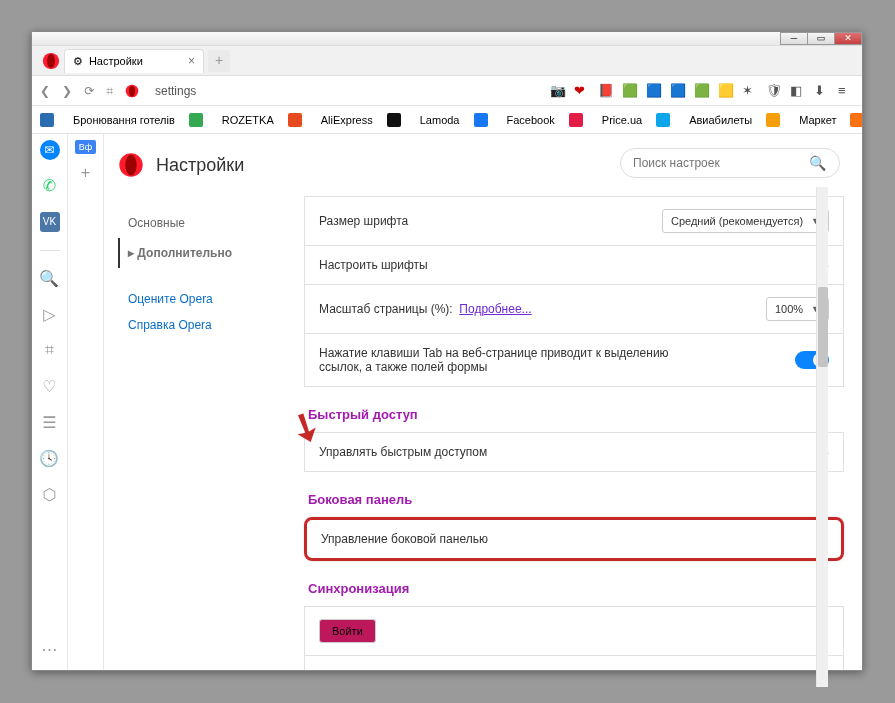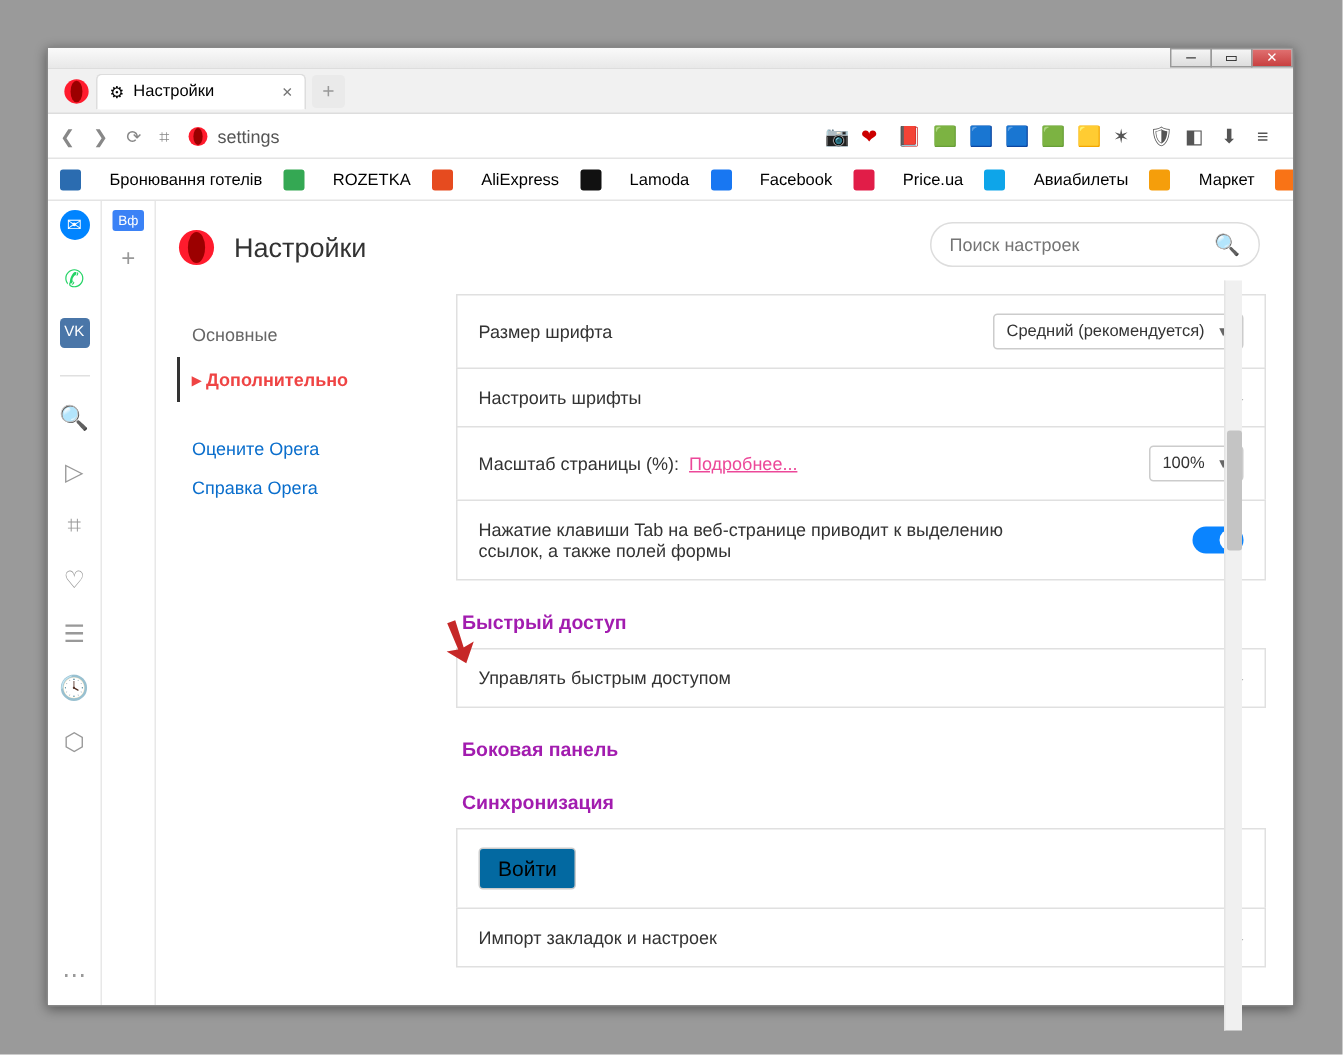--- a/index.html
+++ b/index.html
@@ -9,21 +9,21 @@
 .winbtn { width: 28px; height: 13px; border: 1px solid #999; margin-left: -1px; font-size: 9px; text-align: center; line-height: 11px; background: linear-gradient(#f5f5f5,#ddd); cursor: pointer; }
 .winbtn.red { background: linear-gradient(#e07070,#c84040); color: #fff; }
 .tabbar { height: 30px; background: #f1f1f1; border-bottom: 1px solid #ddd; display: flex; align-items: center; padding-left: 10px; gap: 4px; }
 .opera-icon { width: 18px; height: 18px; }
 .opera-svg { width: 100%; height: 100%; }
 .tab { height: 24px; background: #fff; border: 1px solid #ddd; border-bottom: none; border-radius: 4px 4px 0 0; padding: 0 8px; display: flex; align-items: center; font-size: 11px; gap: 6px; min-width: 140px; }
 .tab-close { font-size: 12px; color: #777; margin-left: auto; cursor: pointer; }
 .newtab { width: 22px; height: 22px; border-radius: 3px; background: #eaeaea; color: #999; font-size: 14px; text-align: center; line-height: 20px; cursor: pointer; }
 .addrbar { height: 30px; border-bottom: 1px solid #e4e4e4; display: flex; align-items: center; padding: 0 8px; gap: 12px; font-size: 12px; color: #555; }
 .addrbar .navbtn { cursor: pointer; color: #888; }
-.addrbar .url { flex: 1; display: flex; align-items: center; gap: 6px; }
+.addrbar .url { flex: 1; display: flex; align-items: center; gap: 16px; }
 .addrbar .url-icon { width: 14px; height: 14px; }
 .ext-icons { display: flex; gap: 8px; align-items: center; }
 .ext-icons span { width: 16px; height: 16px; font-size: 13px; cursor: pointer; }
 .bookbar { height: 28px; border-bottom: 1px solid #e4e4e4; display: flex; align-items: center; padding: 0 8px; gap: 14px; font-size: 11px; overflow: hidden; }
 .bm { display: flex; align-items: center; gap: 19px; cursor: pointer; white-space: nowrap; }
 .bm-ico { width: 14px; height: 14px; border-radius: 2px; display: inline-block; }
 .body-row { flex: 1; display: flex; overflow: hidden; }
 .leftbar { width: 36px; background: #fff; border-right: 1px solid #e8e8e8; display: flex; flex-direction: column; align-items: center; padding-top: 6px; gap: 16px; }
 .leftbar .ico { width: 20px; height: 20px; font-size: 16px; color: #999; cursor: pointer; text-align: center; }
 .leftbar .ico.fb { background: #0084ff; border-radius: 50%; color: #fff; font-size: 12px; line-height: 20px; }
@@ -31,40 +31,40 @@
 .leftbar .ico.vk { background: #4a76a8; border-radius: 3px; color: #fff; font-size: 10px; line-height: 20px; }
 .leftbar .sep { width: 20px; height: 1px; background: #e0e0e0; margin: 2px 0; }
 .leftbar .dots { margin-top: auto; margin-bottom: 10px; }
 .inner-left { width: 36px; border-right: 1px solid #e8e8e8; display: flex; flex-direction: column; align-items: center; padding-top: 6px; gap: 10px; }
 .inner-left .badge { background: #3b82f6; color: #fff; font-size: 9px; padding: 2px 4px; border-radius: 2px; cursor: pointer; }
 .inner-left .plus { color: #999; font-size: 16px; cursor: pointer; }
 .content { flex: 1; display: flex; overflow: hidden; background: #fff; }
 .settings-nav { width: 190px; padding: 18px 14px; }
 .page-header { display: flex; align-items: center; gap: 12px; margin-bottom: 30px; }
 .page-title { font-size: 18px; font-weight: 400; color: #333; }
-.nav-item { font-size: 12px; padding: 8px 4px 8px 10px; color: #ef4444; cursor: pointer; }
+.nav-item { font-size: 12px; padding: 8px 4px 8px 10px; color: #737373; cursor: pointer; }
 .nav-item.muted { color: #666; }
 .nav-item.active { font-weight: bold; border-left: 2px solid #333; padding-left: 8px; }
 .nav-link { display: block; font-size: 12px; color: #0a6ecc; padding: 6px 10px; cursor: pointer; }
 .settings-main { flex: 1; padding: 14px 18px 14px 10px; position: relative; overflow: hidden; }
 .search-wrap { position: absolute; right: 22px; top: 14px; width: 220px; height: 30px; border: 1px solid #ddd; border-radius: 15px; display: flex; align-items: center; padding: 0 12px; }
 .search-wrap input { border: none; outline: none; flex: 1; font-size: 12px; background: transparent; }
 .search-wrap .sico { color: #888; font-size: 14px; }
 .section { margin-top: 48px; }
 .row { border: 1px solid #e0e0e0; border-bottom: none; padding: 12px 14px; display: flex; align-items: center; justify-content: space-between; font-size: 12px; color: #333; }
 .row:last-child { border-bottom: 1px solid #e0e0e0; }
 .row .chev { color: #999; font-size: 11px; }
-.row .lnk { color: #ec4899; text-decoration: underline; cursor: pointer; }
+.row .lnk { color: #6d28d9; text-decoration: underline; cursor: pointer; }
 .select { border: 1px solid #ccc; border-radius: 3px; padding: 5px 8px; font-size: 11px; display: flex; align-items: center; gap: 8px; cursor: pointer; background: #fff; }
 .select .dd { font-size: 9px; color: #666; }
 .toggle { width: 34px; height: 18px; background: #0a84ff; border-radius: 9px; position: relative; cursor: pointer; }
 .toggle::after { content: ""; position: absolute; right: 2px; top: 2px; width: 14px; height: 14px; background: #fff; border-radius: 50%; }
 .sec-title { font-size: 13px; font-weight: 600; color: #a21caf; margin: 20px 0 10px 4px; }
 .highlight-row { border: 3px solid #c62828; border-radius: 8px; box-shadow: 0 0 0 1px rgba(0,0,0,.05); }
-.btn { border: 1px solid #ccc; background: #0369a1; padding: 5px 12px; border-radius: 3px; font-size: 14px; cursor: pointer; }
+.btn { border: 1px solid #ccc; background: #be185d; padding: 5px 12px; border-radius: 3px; font-size: 11px; cursor: pointer; }
 .arrow-annot { position: absolute; left: 290px; top: 405px; font-size: 38px; color: #c62828; transform: rotate(25deg); pointer-events: none; font-weight: bold; }
 .scrollbar { position: absolute; right: 34px; top: 155px; width: 12px; height: 500px; background: #f0f0f0; border-left: 1px solid #e4e4e4; }
 .scroll-thumb { position: absolute; top: 100px; left: 1px; width: 10px; height: 80px; background: #c4c4c4; border-radius: 2px; cursor: pointer; }
 </style>
 </head>
 <body>
 
 <div class="window">
 
   <div class="titlebar">
@@ -229,20 +229,24 @@
           </div>
         </div>
 
         <div class="sec-title">Быстрый доступ</div>
         <div class="row" style="border-bottom:1px solid #e0e0e0">
           <span>Управлять быстрым доступом</span>
           <span class="chev">▶</span>
         </div>
 
         <div class="sec-title">Боковая панель</div>
+        <div class="row highlight-row" style="border-bottom:3px solid #c62828">
+          <span>Управление боковой панелью</span>
+          <span class="chev">▶</span>
+        </div>
 
         <div class="sec-title">Синхронизация</div>
         <div class="row">
           <button class="btn">Войти</button>
         </div>
         <div class="row" style="border-bottom:1px solid #e0e0e0">
           <span>Импорт закладок и настроек</span>
           <span class="chev">▶</span>
         </div>
       </div>

